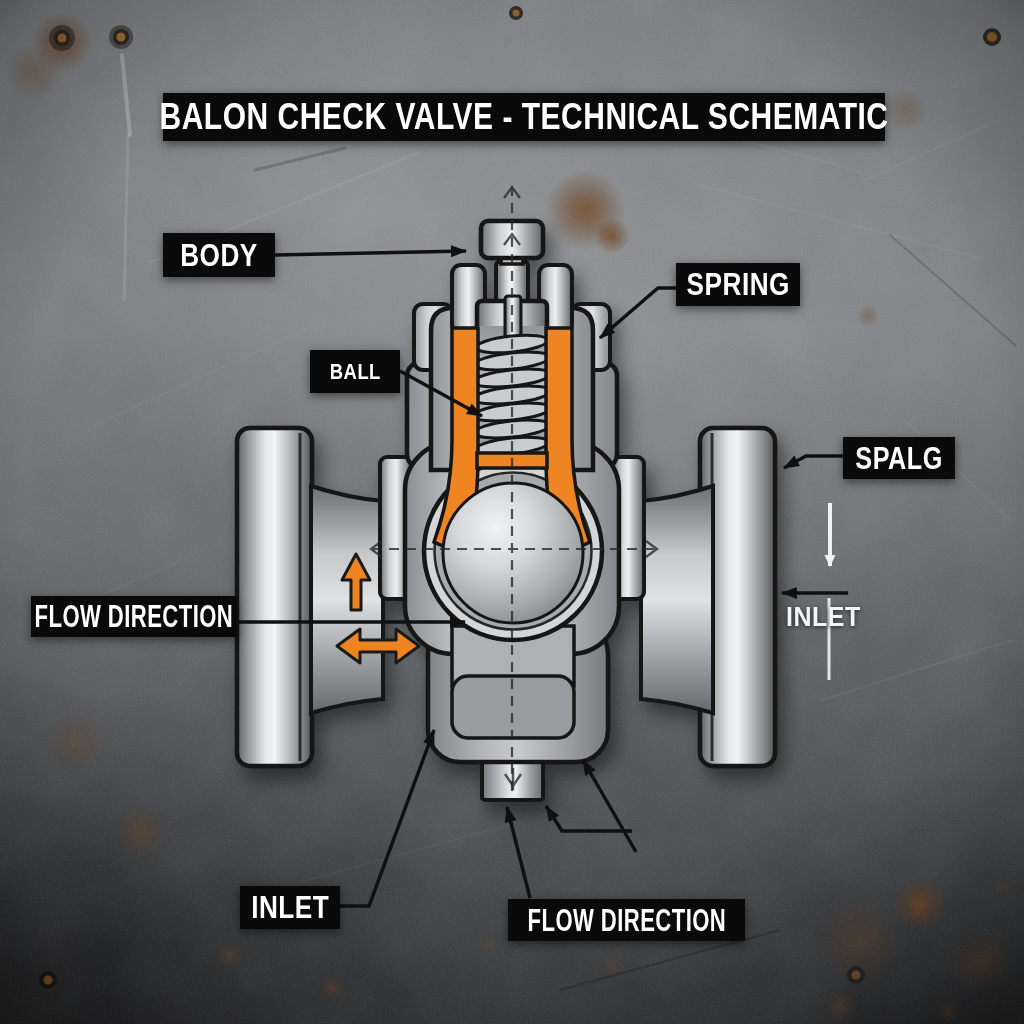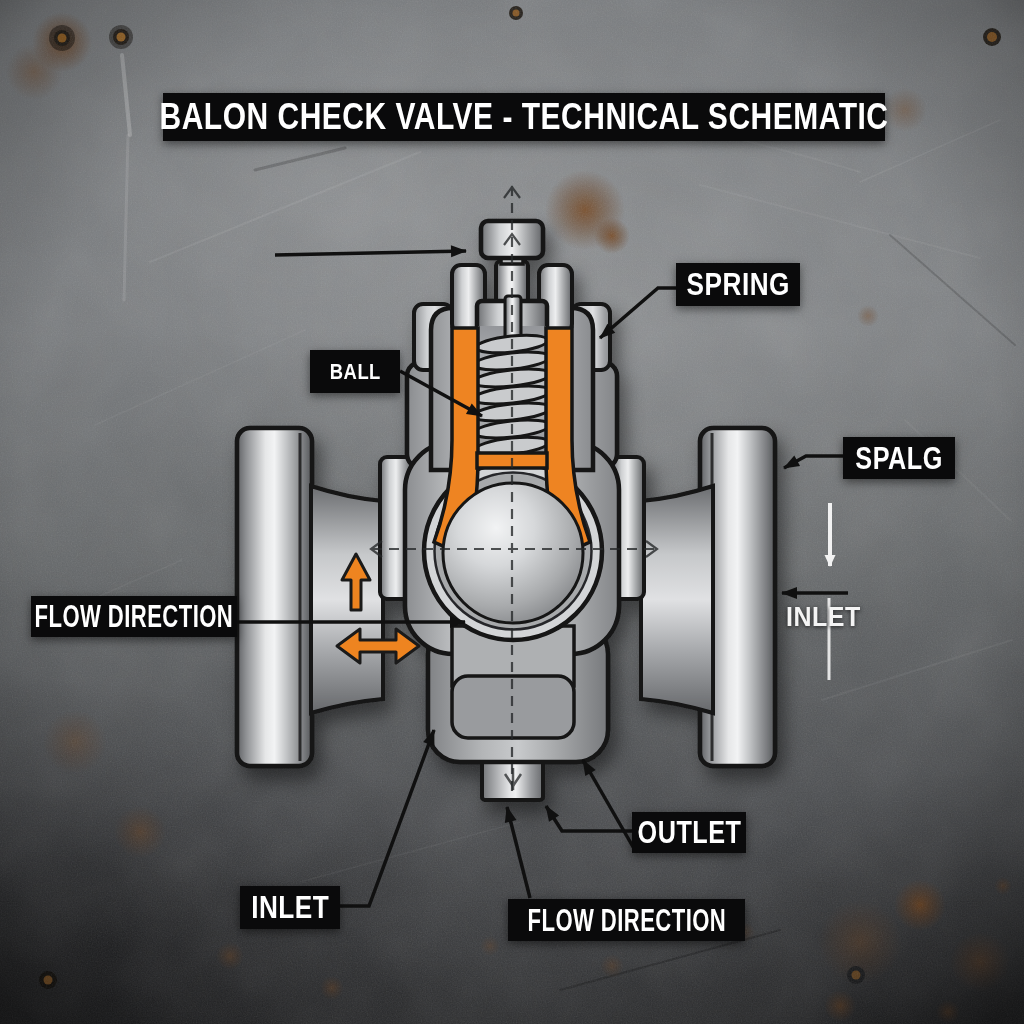--- a/index.html
+++ b/index.html
@@ -303,20 +303,23 @@
   <g>
     <line x1="830" y1="503" x2="830" y2="566" stroke="#f2f2f2" stroke-width="4" marker-end="url(#aw)"></line>
     <line x1="829" y1="598" x2="829" y2="680" stroke="#f2f2f2" stroke-width="3" opacity=".9"></line>
   </g>
 </svg>
 
 <div class="lbl" style="left:163px;top:93px;width:722px;height:48px;font-size:30px">
   <span style="transform:scale(1,1.2)">BALON CHECK VALVE - TECHNICAL SCHEMATIC</span>
 </div>
 
+<div class="lbl" style="left:163px;top:233px;width:112px;height:44px;font-size:27px">
+  <span>BODY</span>
+</div>
 
 <div class="lbl" style="left:310px;top:350px;width:90px;height:43px;font-size:19px">
   <span>BALL</span>
 </div>
 
 <div class="lbl" style="left:843px;top:437px;width:112px;height:42px;font-size:26px">
   <span>SPALG</span>
 </div>
 
 <div class="lbl" style="left:676px;top:263px;width:124px;height:43px;font-size:27px">
@@ -325,23 +328,20 @@
 
 
 <div class="lbl tight" style="left:31px;top:596px;width:206px;height:41px;font-size:26px">
   <span>FLOW DIRECTION</span>
 </div>
 
 <div class="lbl" style="left:240px;top:886px;width:100px;height:43px;font-size:27px">
   <span>INLET</span>
 </div>
 
-<div class="lbl" style="left:632px;top:812px;width:114px;height:41px;font-size:26px">
-  <span>OUTLET</span>
-</div>
 
 <div class="lbl tight" style="left:508px;top:899px;width:237px;height:42px;font-size:26px">
   <span>FLOW DIRECTION</span>
 </div>
 
 <div class="freetext" style="left:786px;top:600px;font-size:25px">
   <span>INLET</span>
 </div>
 
 </div>

